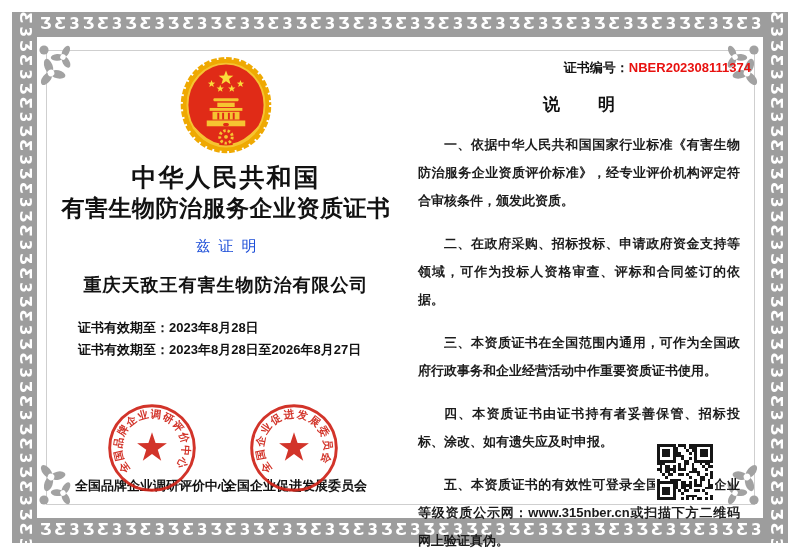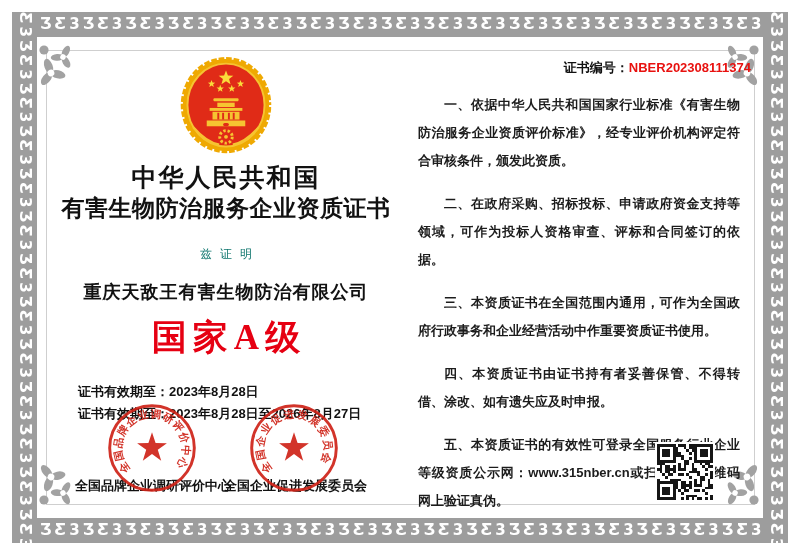--- a/index.html
+++ b/index.html
@@ -22,21 +22,21 @@
   .fl-tl{left:36px;top:42px;}
   .fl-tr{left:714px;top:42px;transform:scaleX(-1);}
   .fl-bl{left:36px;top:460px;transform:scaleY(-1);}
   .fl-br{left:714px;top:460px;transform:scale(-1,-1);}
 
   
   .left-col{position:absolute;left:52px;top:50px;width:348px;text-align:center;}
   .emblem{display:block;margin:4px auto 2px auto;}
   .country-title{font-size:25px;font-weight:bold;letter-spacing:2px;line-height:30px;margin-top:2px;}
   .cert-title{font-size:23px;font-weight:bold;letter-spacing:0.5px;line-height:30px;margin-top:1px;}
-  .hereby{font-size:12px;letter-spacing:8px;padding-left:8px;margin-top:23px;color:#0f766e;}
+  .hereby{font-size:15px;letter-spacing:8px;padding-left:8px;margin-top:14px;color:#1d4ed8;}
   .company{font-size:18px;font-weight:bold;letter-spacing:1px;margin-top:17px;}
   .grade{font-family:"Liberation Serif","DejaVu Serif",serif;font-size:35px;font-weight:bold;
          color:#e60012;letter-spacing:6px;padding-left:6px;margin-top:10px;}
   .dates{ text-align:left;margin:20px 0 0 26px;font-size:13px;font-weight:bold;line-height:22px;color:#111;}
 
   
   .seal-label{position:absolute;z-index:2;font-size:13px;font-weight:bold;color:#111;
               text-align:center;white-space:nowrap;}
   .seal-label-0{left:58px;top:477px;width:190px;}
   .seal-label-1{left:213px;top:477px;width:165px;}
@@ -133,21 +133,20 @@
       <circle cx="50" cy="86" r="6.5" fill="none" stroke="#f6c431" stroke-width="3" stroke-dasharray="2.5 2"></circle>
       <circle cx="50" cy="86" r="2" fill="#f6c431"></circle>
       <path d="M16,76 Q30,92 43,94" fill="none" stroke="#f6c431" stroke-width="2.5"></path>
       <path d="M84,76 Q70,92 57,94" fill="none" stroke="#f6c431" stroke-width="2.5"></path>
     </svg>
 
     <div class="country-title">中华人民共和国</div>
     <div class="cert-title">有害生物防治服务企业资质证书</div>
     <div class="hereby">兹证明</div>
     <div class="company">重庆天敌王有害生物防治有限公司</div>
-    <div class="grade">国家A级</div>
     <div class="dates">
       <div>证书有效期至：2023年8月28日</div>
       <div>证书有效期至：2023年8月28日至2026年8月27日</div>
     </div>
   </div>
 
   <div class="seal-label seal-label-0">全国品牌企业调研评价中心</div>
   <div class="seal-label seal-label-1">全国企业促进发展委员会</div>
 
   <svg class="seal seal-0" viewBox="0 0 100 100" width="92" height="92">
@@ -168,25 +167,26 @@
     <path d="M50,33 L53.9,44.7 L66.2,44.8 L56.3,52 L60,63.8 L50,56.6 L40,63.8 L43.7,52 L33.8,44.8 L46.1,44.7 Z" fill="#cf2318"></path>
     <text font-size="11.5" font-weight="bold" fill="#cf2318" font-family="Liberation Sans, sans-serif">
       <textPath href="#arc1" xlink:href="#arc1" textLength="145" lengthAdjust="spacing">全国企业促进发展委员会</textPath>
     </text>
   </svg>
 
   <div class="right-col">
     <div class="cert-number-line">
       <span>证书编号：</span><span class="cert-number-value">NBER202308111374</span>
     </div>
+    <div class="instr-heading">说明</div>
     <div class="instr-list">
         <p class="instr">一、依据中华人民共和国国家行业标准《有害生物防治服务企业资质评价标准》，经专业评价机构评定符合审核条件，颁发此资质。</p>
         <p class="instr">二、在政府采购、招标投标、申请政府资金支持等领域，可作为投标人资格审查、评标和合同签订的依据。</p>
         <p class="instr">三、本资质证书在全国范围内通用，可作为全国政府行政事务和企业经营活动中作重要资质证书使用。</p>
-        <p class="instr">四、本资质证书由证书持有者妥善保管、不得转借、涂改、如有遗失应及时申报。</p>
+        <p class="instr">四、本资质证书由证书持有者妥善保管、招标投标、涂改、如有遗失应及时申报。</p>
         <p class="instr">五、本资质证书的有效性可登录全国服务行业企业等级资质公示网：www.315nber.cn或扫描下方二维码网上验证真伪。</p>
       </div>
   </div>
 
   <div class="qr">
     <div class="qr-grid">
         <span class="qb"></span>
         <span class="qb"></span>
         <span class="qb"></span>
         <span class="qb"></span>

